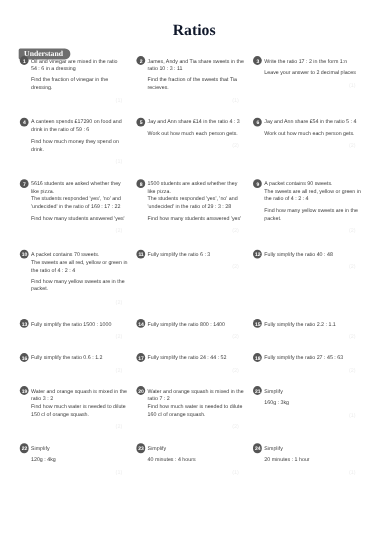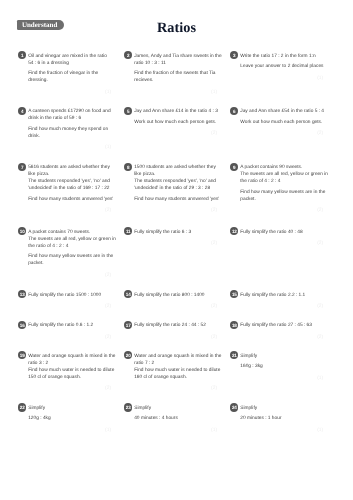--- a/index.html
+++ b/index.html
@@ -1,19 +1,19 @@
 <!DOCTYPE html>
 <html><head>
 <meta charset="utf-8">
 <style>
   html,body{margin:0;padding:0;}
   body{width:353px;height:500px;background:#ffffff;font-family:"Liberation Sans",sans-serif;-webkit-font-smoothing:antialiased;text-rendering:geometricPrecision;overflow:hidden;}
   .page{position:relative;width:353px;height:500px;transform:translateZ(0);}
   .title{position:absolute;left:0;top:21.1px;width:353px;text-align:center;font-family:"Liberation Serif",serif;font-weight:700;font-size:14.3px;line-height:14px;color:#0f172a;}
-  .badge{position:absolute;left:16.5px;top:20px;width:47.5px;height:10px;background:#6e6e6e;border-radius:1.5px 5.5px 5.5px 1.5px;}
+  .badge{position:absolute;left:16.5px;top:44px;width:47.5px;height:10px;background:#6e6e6e;border-radius:1.5px 5.5px 5.5px 1.5px;}
   .badge span{position:absolute;left:5.4px;top:0.9px;color:#fff;font-family:"Liberation Serif",serif;font-weight:700;font-size:7.0px;line-height:9px;}
   .q{position:absolute;width:93px;}
   .qnum{position:absolute;left:0;top:0;width:8.2px;height:8.2px;border-radius:4.1px;background:#555555;color:#fff;font-size:4.6px;line-height:9.4px;text-align:center;font-weight:700;letter-spacing:-0.15px;}
   .qbody{margin-left:10.1px;padding-top:1.6px;}
   .qpara{margin-bottom:3.3px;}
   .qline{font-size:4.82px;line-height:7.0px;color:#3d3d3d;white-space:nowrap;}
   .marks{text-align:right;font-size:4.9px;color:#ededed;margin-top:5.6px;line-height:5px;}
 </style>
 </head>
 <body>

